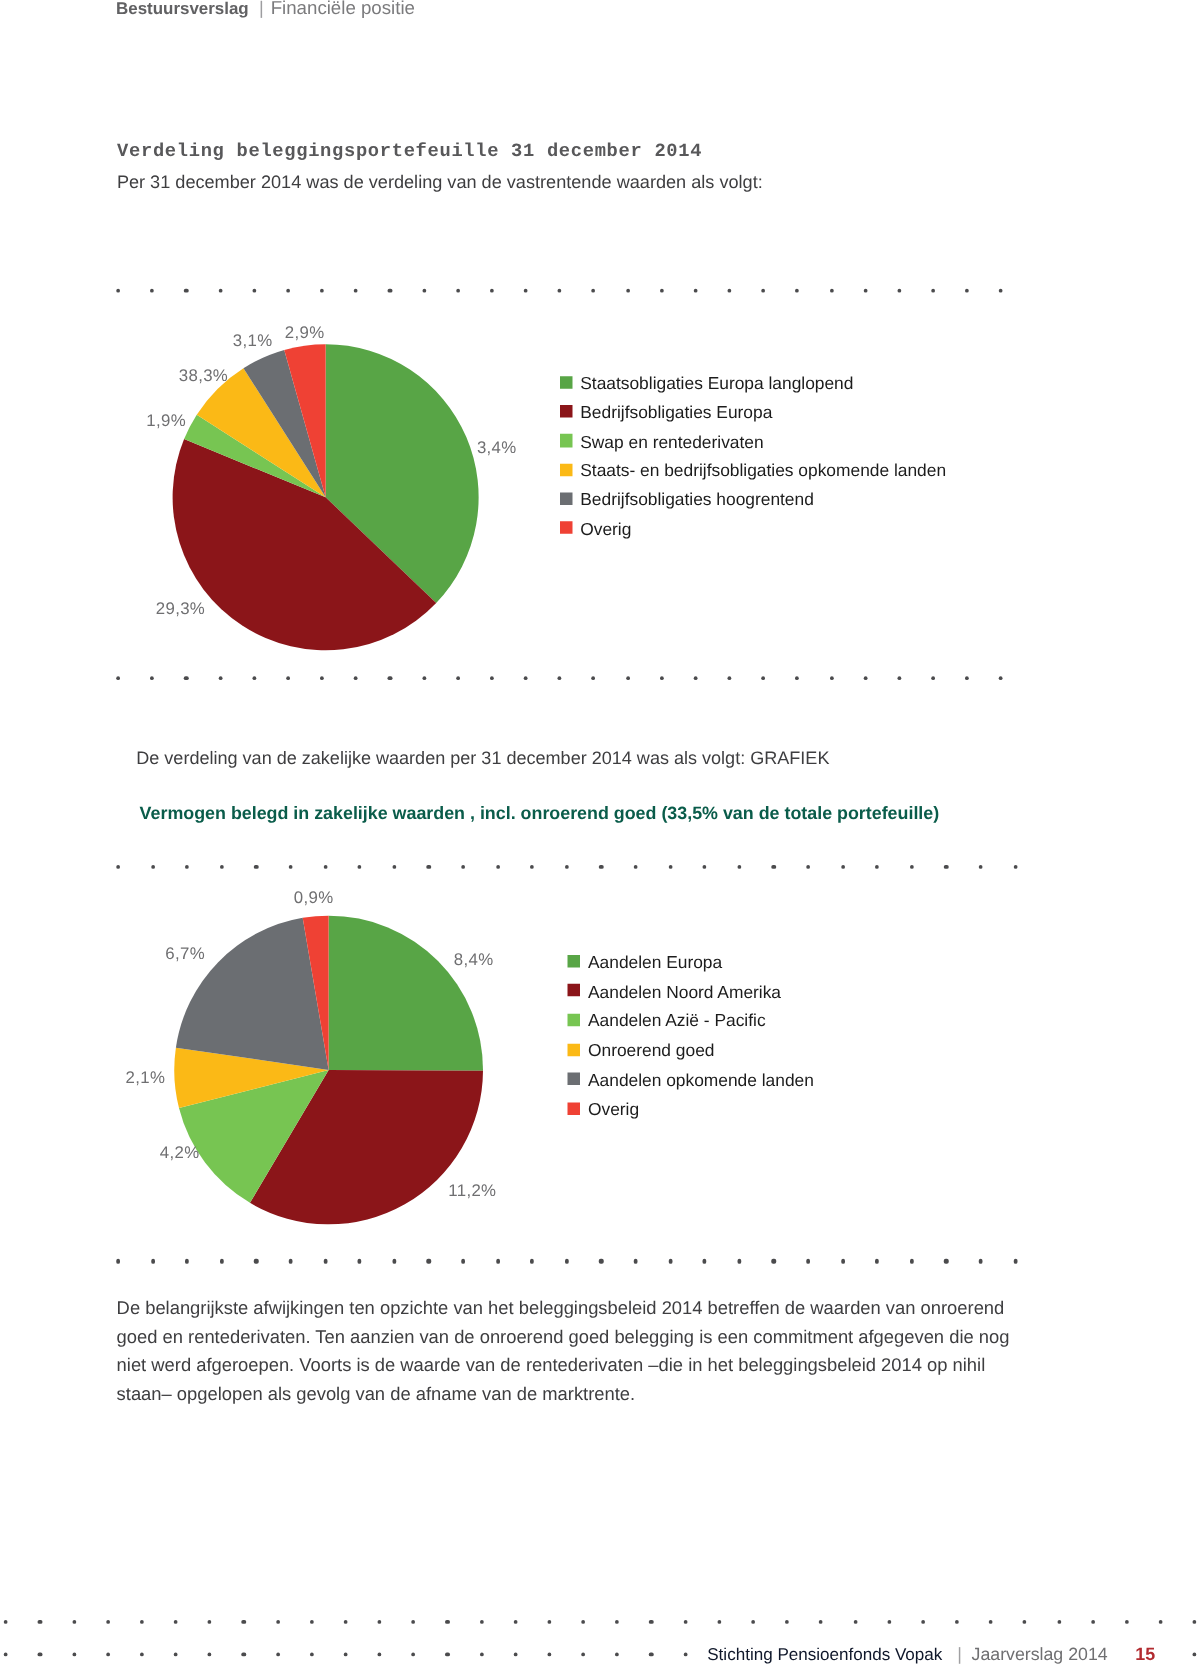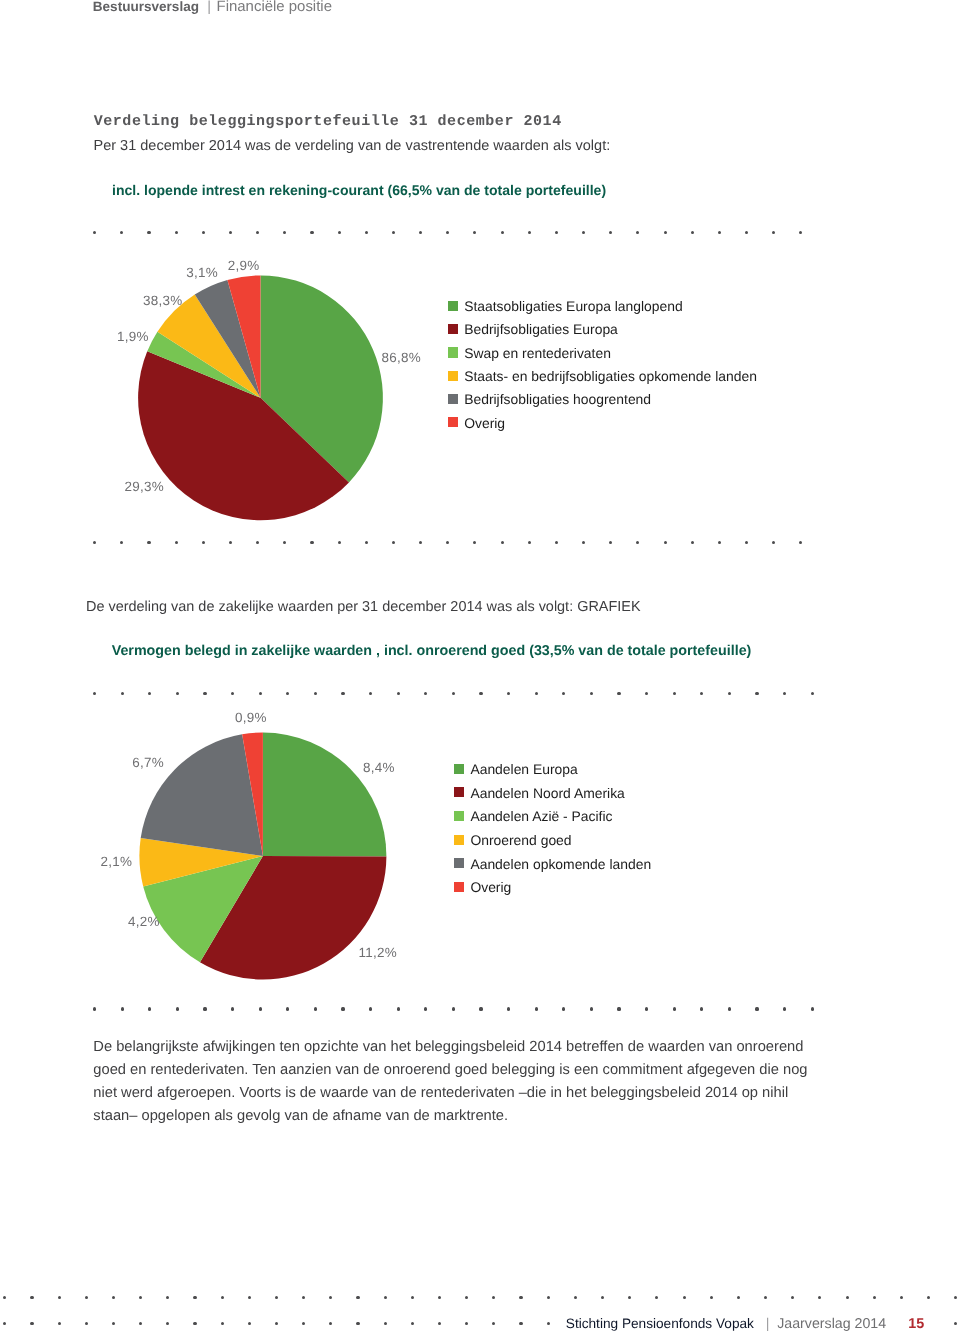--- a/index.html
+++ b/index.html
@@ -29,21 +29,21 @@
   .greenttl { color:#0a5c4a; font-weight:700; white-space:nowrap; }
   #g1 { left:112.0px; top:181.8px; font-size:14.05px; line-height:17.4px; }
   #g2 { left:111.7px; top:642.9px; font-size:14.29px; line-height:17.4px; }
 
   
   .dotrow { position:absolute; height:4px; }
   .dotrow i { position:absolute; width:3.1px; height:3.1px; border-radius:50%;
               background:#4b4b4d; top:0; }
 
   
-  #p-graf { left:86px; top:599.0px; font-size:14.45px; color:#3e3e40; white-space:nowrap; line-height:17px; }
+  #p-graf { left:109px; top:599.0px; font-size:14.45px; color:#3e3e40; white-space:nowrap; line-height:17px; }
   #p-last { left:93.3px; top:1035.5px; font-size:14.7px; color:#3e3e40; line-height:23.25px; width:722px; }
 
   
   .legend { position:absolute; font-size:13.9px; color:#1c1c1c; }
   .legend .row { position:absolute; white-space:nowrap; height:16px; }
   .legend .sw { position:absolute; width:10.2px; height:10.2px; left:0; top:2.6px; }
   .legend .tx { position:absolute; left:16.4px; top:0; line-height:16px; }
 
   
   .plab { position:absolute; color:#6f6f71; font-size:13.45px; letter-spacing:0.28px; white-space:nowrap; line-height:15px; }
@@ -58,21 +58,20 @@
 </style>
 </head>
 <body>
 
 <div class="abs" id="runhead"><span class="b">Bestuursverslag</span><span class="sep">|</span><span class="r">Financiële positie</span></div>
 
 <div class="abs" id="sec-title">Verdeling beleggingsportefeuille 31 december 2014</div>
 <div class="abs" id="sec-sub">Per 31 december 2014 was de verdeling van de vastrentende waarden als volgt:</div>
 
 <div class="abs greenttl" id="g1">
-  <div>incl. lopende intrest en rekening-courant (66,5% van de totale portefeuille)</div>
 </div>
 
 <div class="abs" id="p-graf">De verdeling van de zakelijke waarden per 31 december 2014 was als volgt: GRAFIEK</div>
 
 <div class="abs greenttl" id="g2">
   <div>Vermogen belegd in zakelijke waarden , incl. onroerend goed (33,5% van de totale portefeuille)</div>
 </div>
 
 <div class="abs" id="p-last">De belangrijkste afwijkingen ten opzichte van het beleggingsbeleid 2014 betreffen de waarden van onroerend goed en rentederivaten. Ten aanzien van de onroerend goed belegging is een commitment afgegeven die nog niet werd afgeroepen. Voorts is de waarde van de rentederivaten –die in het beleggingsbeleid 2014 op nihil staan– opgelopen als gevolg van de afname van de marktrente.</div>
 
@@ -282,21 +281,21 @@
     <g>
       <path d="M 262.9 856 L 262.900 732.500 A 123.5 123.5 0 0 1 386.399 856.579 Z" fill="#58a546" shape-rendering="geometricPrecision"></path>
       <path d="M 262.9 856 L 386.399 856.579 A 123.5 123.5 0 0 1 199.984 962.272 Z" fill="#8b1519" shape-rendering="geometricPrecision"></path>
       <path d="M 262.9 856 L 199.984 962.272 A 123.5 123.5 0 0 1 143.194 886.377 Z" fill="#77c552" shape-rendering="geometricPrecision"></path>
       <path d="M 262.9 856 L 143.194 886.377 A 123.5 123.5 0 0 1 140.702 838.112 Z" fill="#fbb916" shape-rendering="geometricPrecision"></path>
       <path d="M 262.9 856 L 140.702 838.112 A 123.5 123.5 0 0 1 242.152 734.255 Z" fill="#6b6e72" shape-rendering="geometricPrecision"></path>
       <path d="M 262.9 856 L 242.152 734.255 A 123.5 123.5 0 0 1 262.900 732.500 Z" fill="#ef4134" shape-rendering="geometricPrecision"></path>
     </g>
   </svg>
 <div id="pielabels">
-    <div class="plab" style="left: 381.5px; top: 349.5px;">86,8%</div>
+    <div class="plab" style="left: 381.5px; top: 349.5px;">3,4%</div>
     <div class="plab" style="left: 124.6px; top: 479.4px;">29,3%</div>
     <div class="plab" style="left: 117px; top: 328.6px;">1,9%</div>
     <div class="plab" style="left: 143px; top: 292.8px;">38,3%</div>
     <div class="plab" style="left: 186.2px; top: 265.4px;">3,1%</div>
     <div class="plab" style="left: 227.8px; top: 257.6px;">2,9%</div>
     <div class="plab" style="left: 363px; top: 759.6px;">8,4%</div>
     <div class="plab" style="left: 358.6px; top: 945px;">11,2%</div>
     <div class="plab" style="left: 127.9px; top: 914px;">4,2%</div>
     <div class="plab" style="left: 100.4px; top: 854.2px;">2,1%</div>
     <div class="plab" style="left: 132.2px; top: 754.6px;">6,7%</div>

